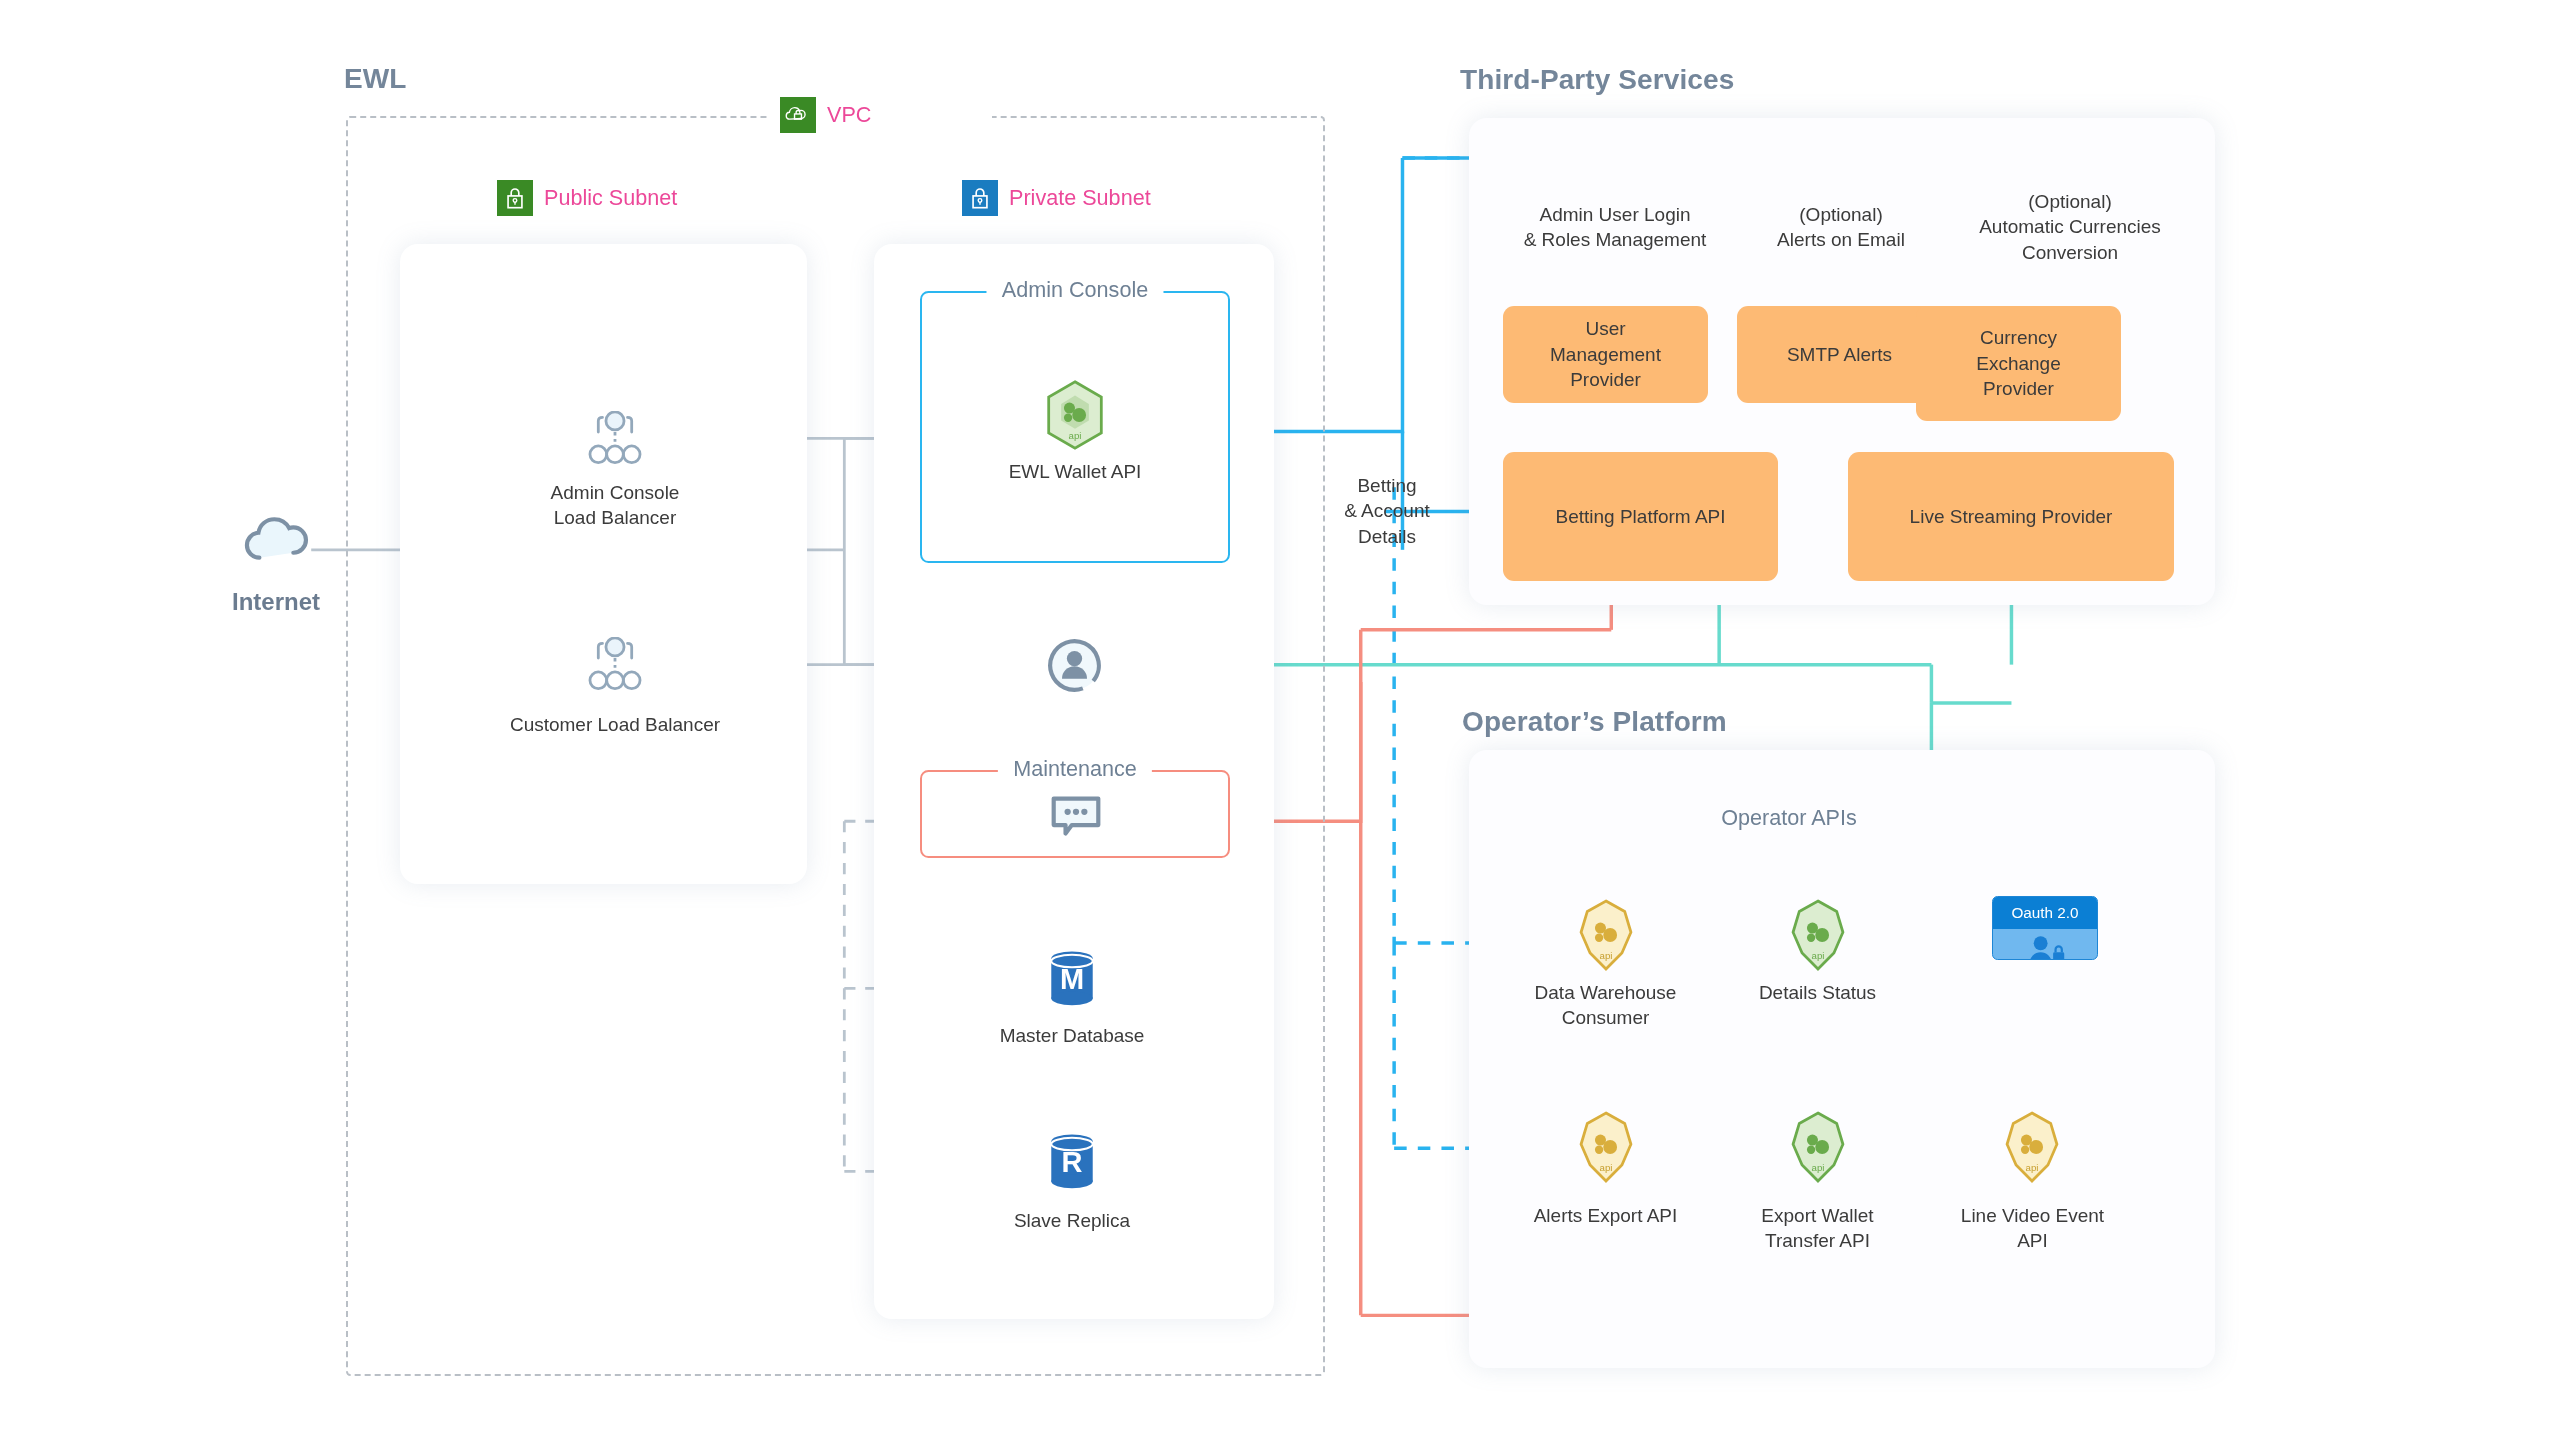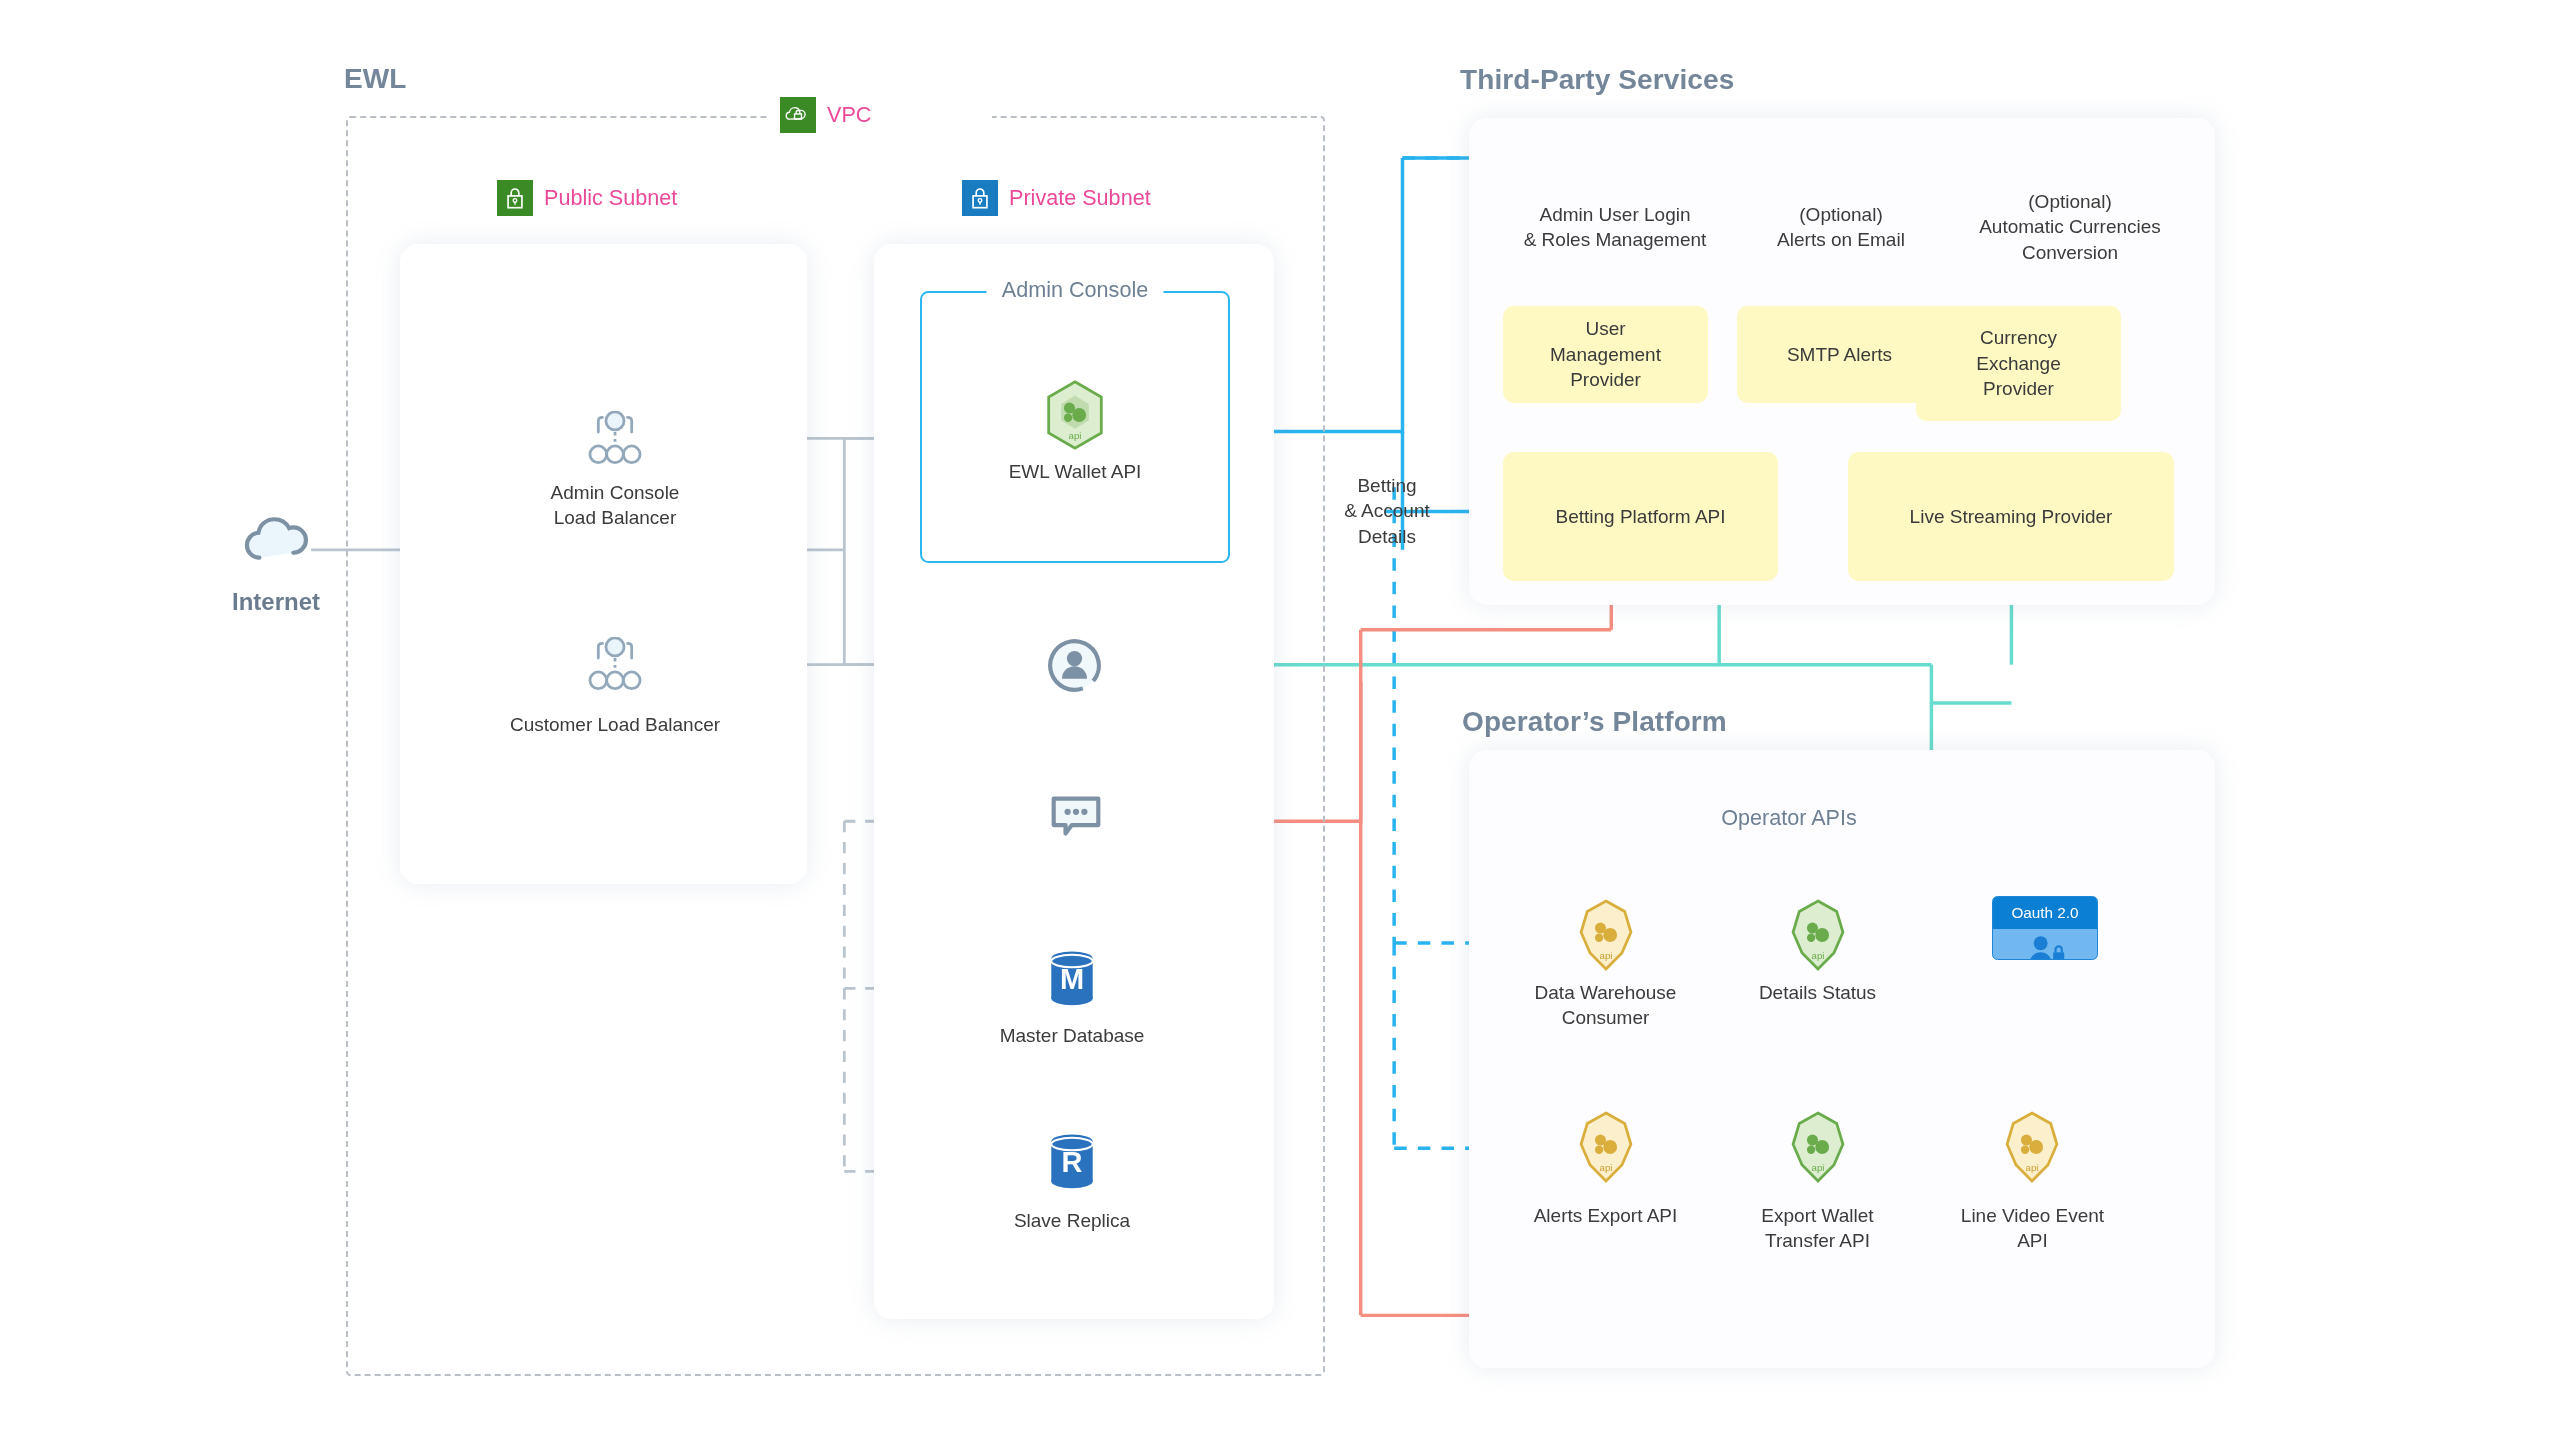--- a/index.html
+++ b/index.html
@@ -79,21 +79,21 @@
   }
 
   
   .subnet-chip { position: absolute; display: flex; align-items: center; gap: 11px; }
   .chip-icon { width: 36px; height: 36px; display: block; }
   .chip-text { font-size: 21.6px; color: #ec4899; white-space: nowrap; }
 
   
   .svc-tile {
     position: absolute;
-    background: #fef9c3;
+    background: #fdba74;
     border-radius: 11px;
     display: flex; align-items: center; justify-content: center;
     text-align: center;
     font-size: 19px; color: #3b3b3b; line-height: 1.35;
     white-space: pre-line;
     padding: 6px;
   }
 
   
   .icon-holder { position: absolute; }
@@ -301,20 +301,24 @@
   <div class="node-label" style="left:936px; top:459px; width:278px;">EWL Wallet API</div>
 
   <div class="icon-holder" style="left:1046px; top:637px;">
     <svg width="57" height="57" viewBox="0 0 82 82">
       <circle cx="41" cy="41" r="35" fill="#f0f8fc" stroke="#7d91a5" stroke-width="6" stroke-dasharray="200 22" transform="rotate(70 41 41)"></circle>
       <circle cx="41" cy="31" r="11" fill="#7d91a5"></circle>
       <path d="M23 60a18 18 0 0 1 36 0z" fill="#7d91a5"></path>
     </svg>
   </div>
 
+  <div class="group-box" style="left:920px; top:757px; width:310px; height:101px; color:#f68d7f;">
+    <div class="gb-frame" style="top:12.5px;"></div>
+    <div class="gb-label">Maintenance</div>
+  </div>
   <div class="icon-holder" style="left:1048px; top:793px;">
     <svg width="56" height="46" viewBox="0 0 80 66">
       <path d="M8 8h64v38H34l-9 12v-12H8z" fill="#f0f8fc" stroke="#7d91a5" stroke-width="6" stroke-linejoin="round"></path>
       <circle cx="28" cy="27" r="4.5" fill="#7d91a5"></circle>
         <circle cx="40" cy="27" r="4.5" fill="#7d91a5"></circle>
         <circle cx="52" cy="27" r="4.5" fill="#7d91a5"></circle>
     </svg>
   </div>
 
   <div class="icon-holder" style="left:1043px; top:949px;">

